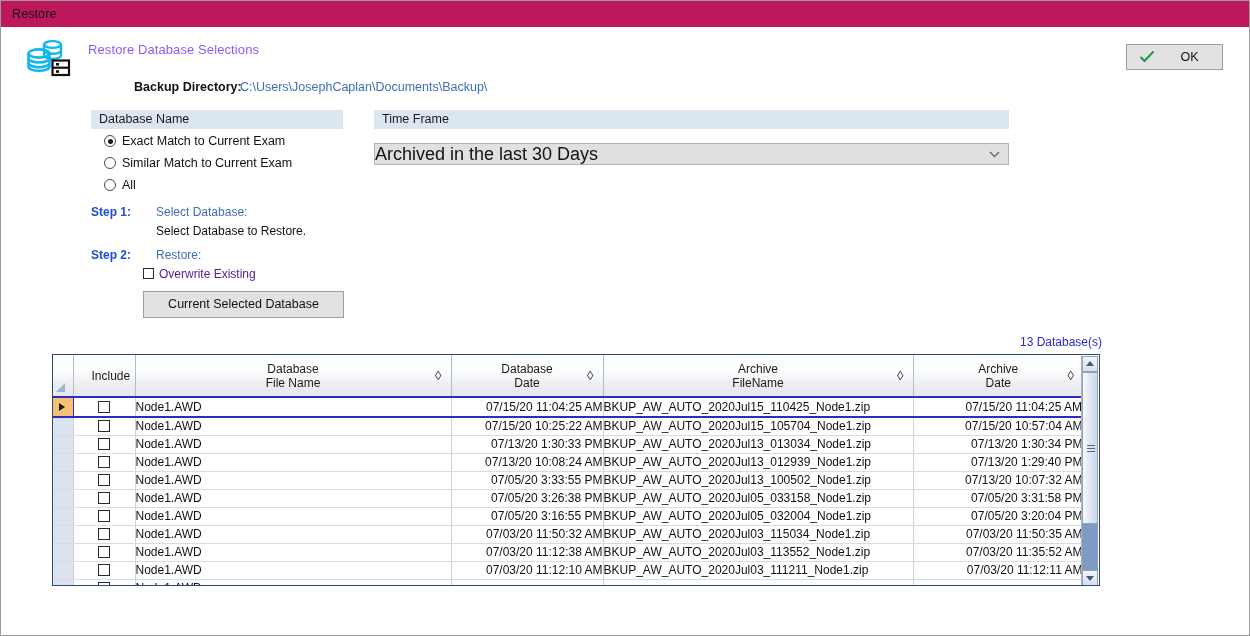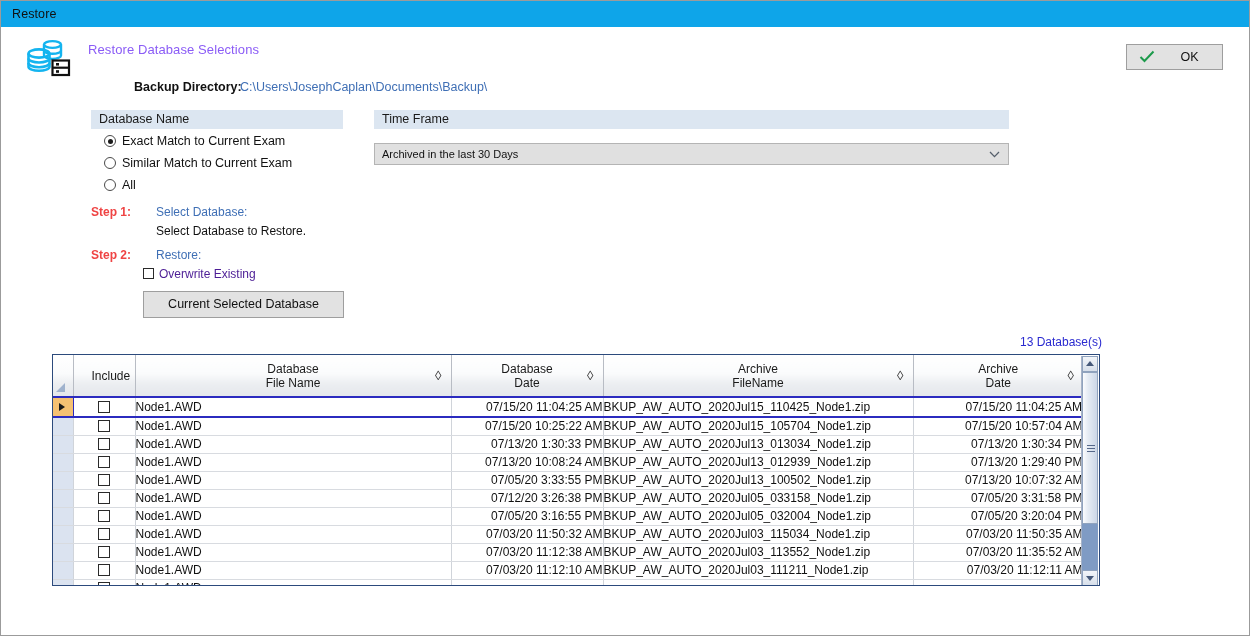--- a/index.html
+++ b/index.html
@@ -12,21 +12,21 @@
     overflow:hidden;
     position:relative;
     box-sizing:border-box;
     border:1px solid #9b9b9b;
   }
   .win{position:absolute;inset:0;background:#ffffff;}
 
   
   .titlebar{
     position:absolute;left:0;top:0;width:1248px;height:26px;
-    background:#0ea5e9;
+    background:#be185d;
   }
   .titlebar .title{
     position:absolute;left:11px;top:6px;
     font-size:12.5px;color:#111111;letter-spacing:.1px;
   }
 
   
   .dbicon{position:absolute;left:24px;top:36px;width:46px;height:42px;}
   .hdr-title{
     position:absolute;left:87px;top:41px;
@@ -64,29 +64,29 @@
     border-radius:50%;background:#1a1a1a;
   }
   #radio-0{top:133px;}
   #radio-1{top:155px;}
   #radio-2{top:177px;}
 
   
   .combo{
     position:absolute;left:373px;top:142px;width:635px;height:22px;
     background:#e0e0e0;border:1px solid #b4b4b4;box-sizing:border-box;
-    font-size:11px;color:#111;line-height:20px;padding-left:7px;
+    font-size:18px;color:#111;line-height:20px;padding-left:0;
   }
   .combo .chev{
     position:absolute;right:8px;top:0;line-height:20px;
     font-size:12px;color:#4a4a4a;
   }
 
   
-  .step-lbl{position:absolute;font-size:12px;font-weight:bold;color:#ef4444;}
+  .step-lbl{position:absolute;font-size:12px;font-weight:bold;color:#1d4ed8;}
   .step-link{position:absolute;font-size:12px;color:#3f6fb5;}
   .step-sub{position:absolute;font-size:12px;color:#111;}
   #step1-lbl{left:90px;top:204px;}
   #step1-link{left:155px;top:204px;}
   #step1-sub{left:155px;top:223px;}
   #step2-lbl{left:90px;top:247px;}
   #step2-link{left:155px;top:247px;}
 
   .chk-row{position:absolute;left:142px;top:266px;font-size:12px;color:#4c1d95;}
   .chk-box{
@@ -371,21 +371,21 @@
               <td class="c-inc"><span class="cb"></span></td>
               <td class="c-dbfile">Node1.AWD</td>
               <td class="c-dbdate">07/05/20 3:33:55 PM</td>
               <td class="c-arcfile">BKUP_AW_AUTO_2020Jul13_100502_Node1.zip</td>
               <td class="c-arcdate">07/13/20 10:07:32 AM</td>
             </tr>
             <tr>
               <td class="c-sel"></td>
               <td class="c-inc"><span class="cb"></span></td>
               <td class="c-dbfile">Node1.AWD</td>
-              <td class="c-dbdate">07/12/20 3:26:38 PM</td>
+              <td class="c-dbdate">07/05/20 3:26:38 PM</td>
               <td class="c-arcfile">BKUP_AW_AUTO_2020Jul05_033158_Node1.zip</td>
               <td class="c-arcdate">07/05/20 3:31:58 PM</td>
             </tr>
             <tr>
               <td class="c-sel"></td>
               <td class="c-inc"><span class="cb"></span></td>
               <td class="c-dbfile">Node1.AWD</td>
               <td class="c-dbdate">07/05/20 3:16:55 PM</td>
               <td class="c-arcfile">BKUP_AW_AUTO_2020Jul05_032004_Node1.zip</td>
               <td class="c-arcdate">07/05/20 3:20:04 PM</td>

